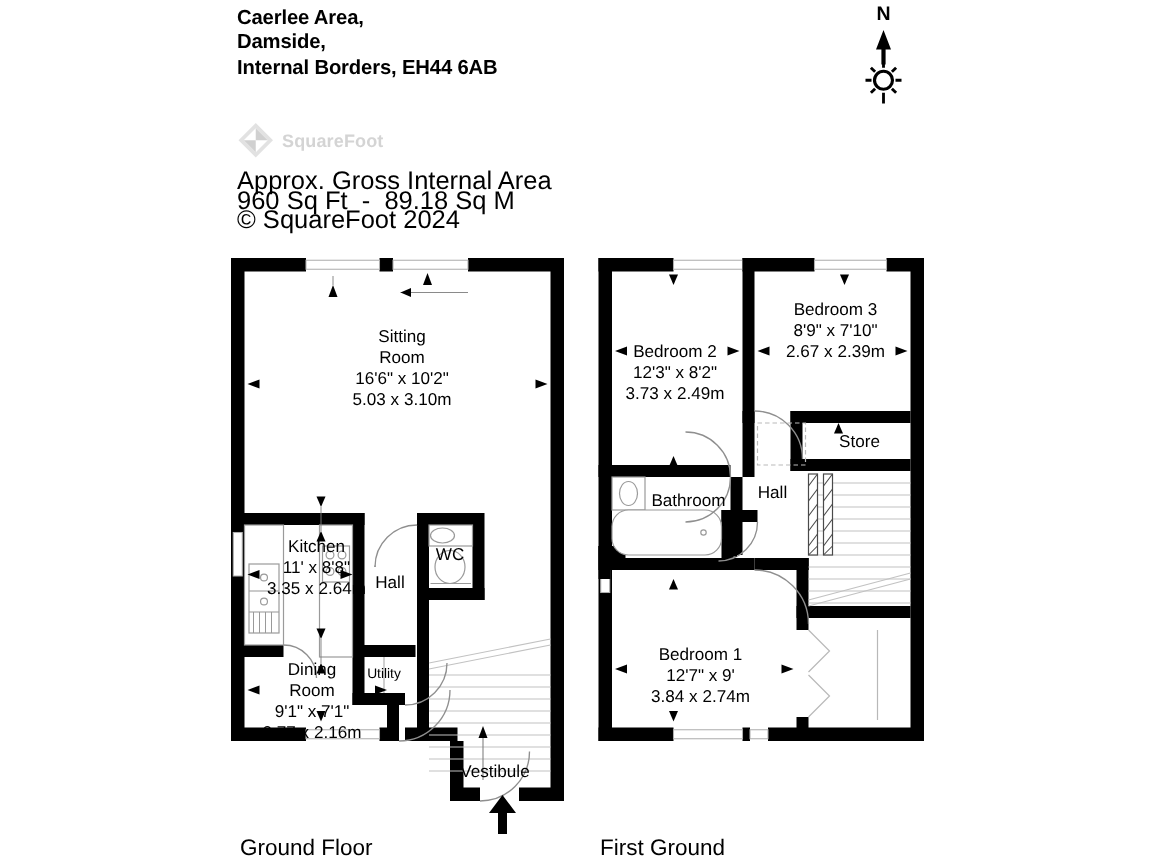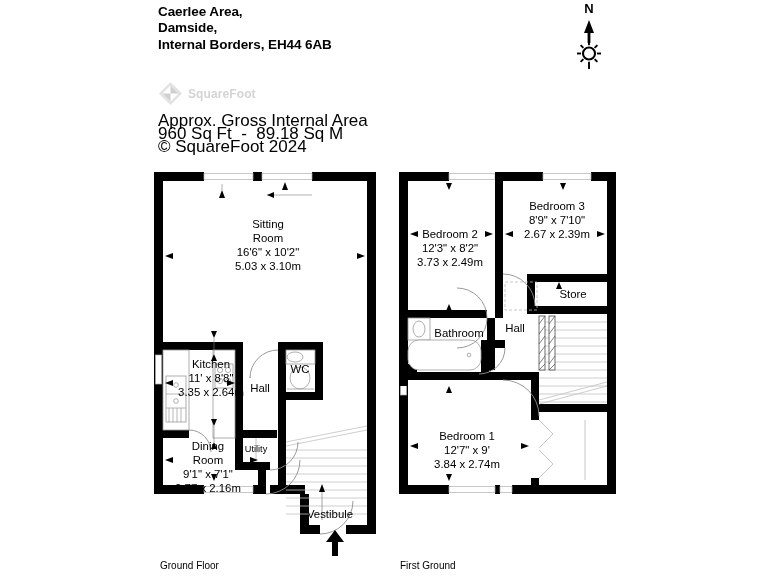--- a/index.html
+++ b/index.html
@@ -100,21 +100,21 @@
     height: 408px;
   }
   .plan-svg { display: block; }
 
   #ground-plan-wrap { position: absolute; left: 150px; top: 0; }
   #first-plan-wrap  { position: absolute; left: 395px; top: 0; }
 
   
   .floor-caption {
     position: absolute;
-    font-size: 10px;
+    font-size: 15px;
     line-height: 13px;
     white-space: pre;
   }
   #ground-floor-caption { left: 160px; top: 391px; }
   #first-floor-caption  { left: 400px; top: 391px; }
 
   
   text {
     font-family: "Liberation Sans", sans-serif;
     fill: #000;

